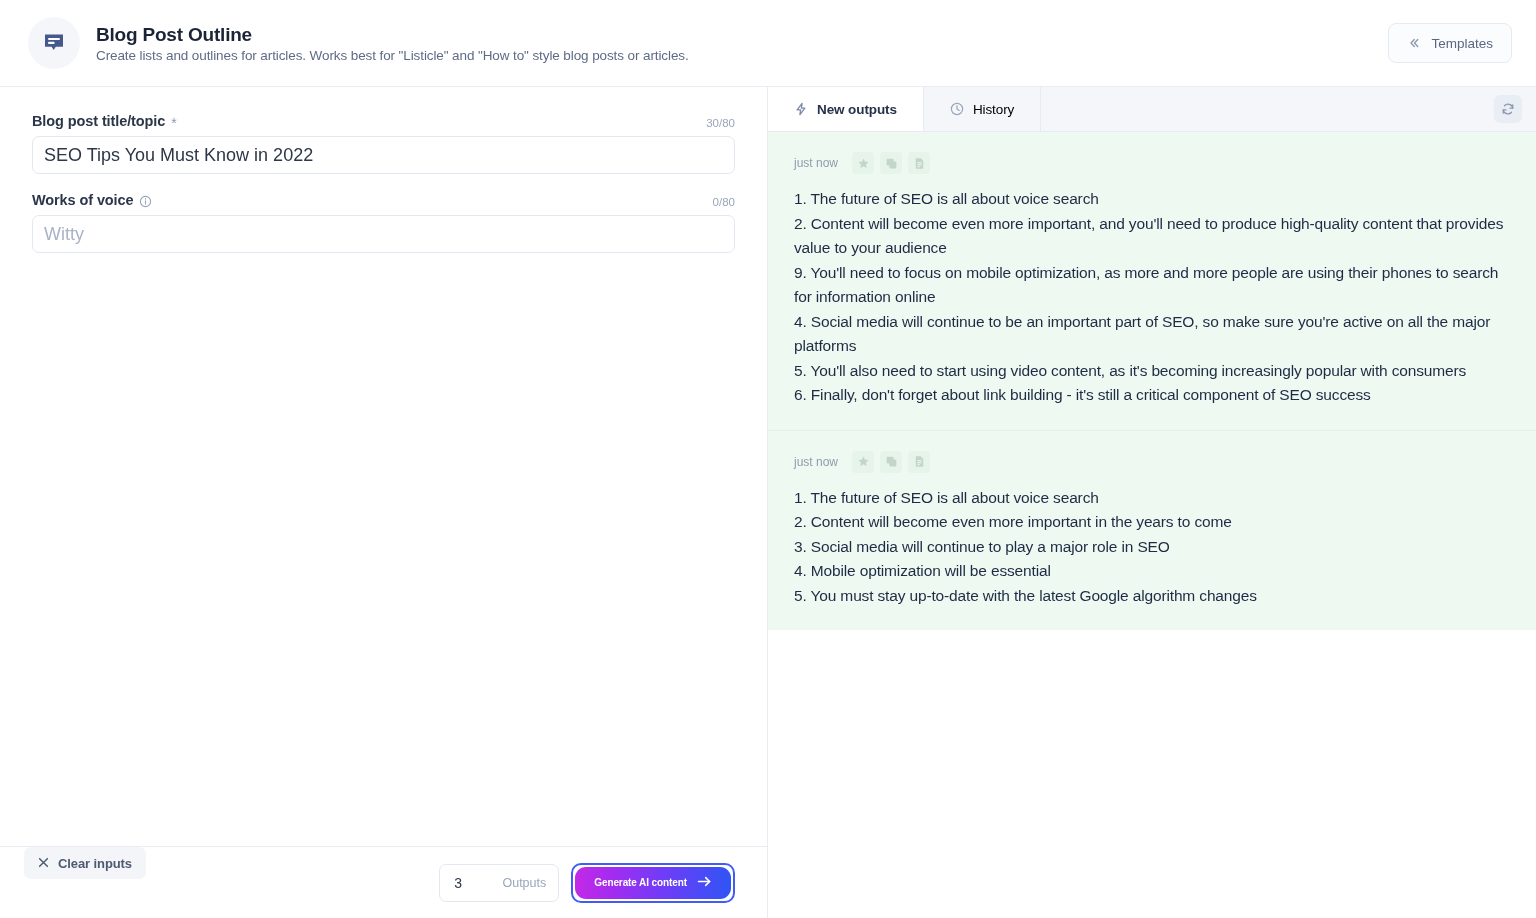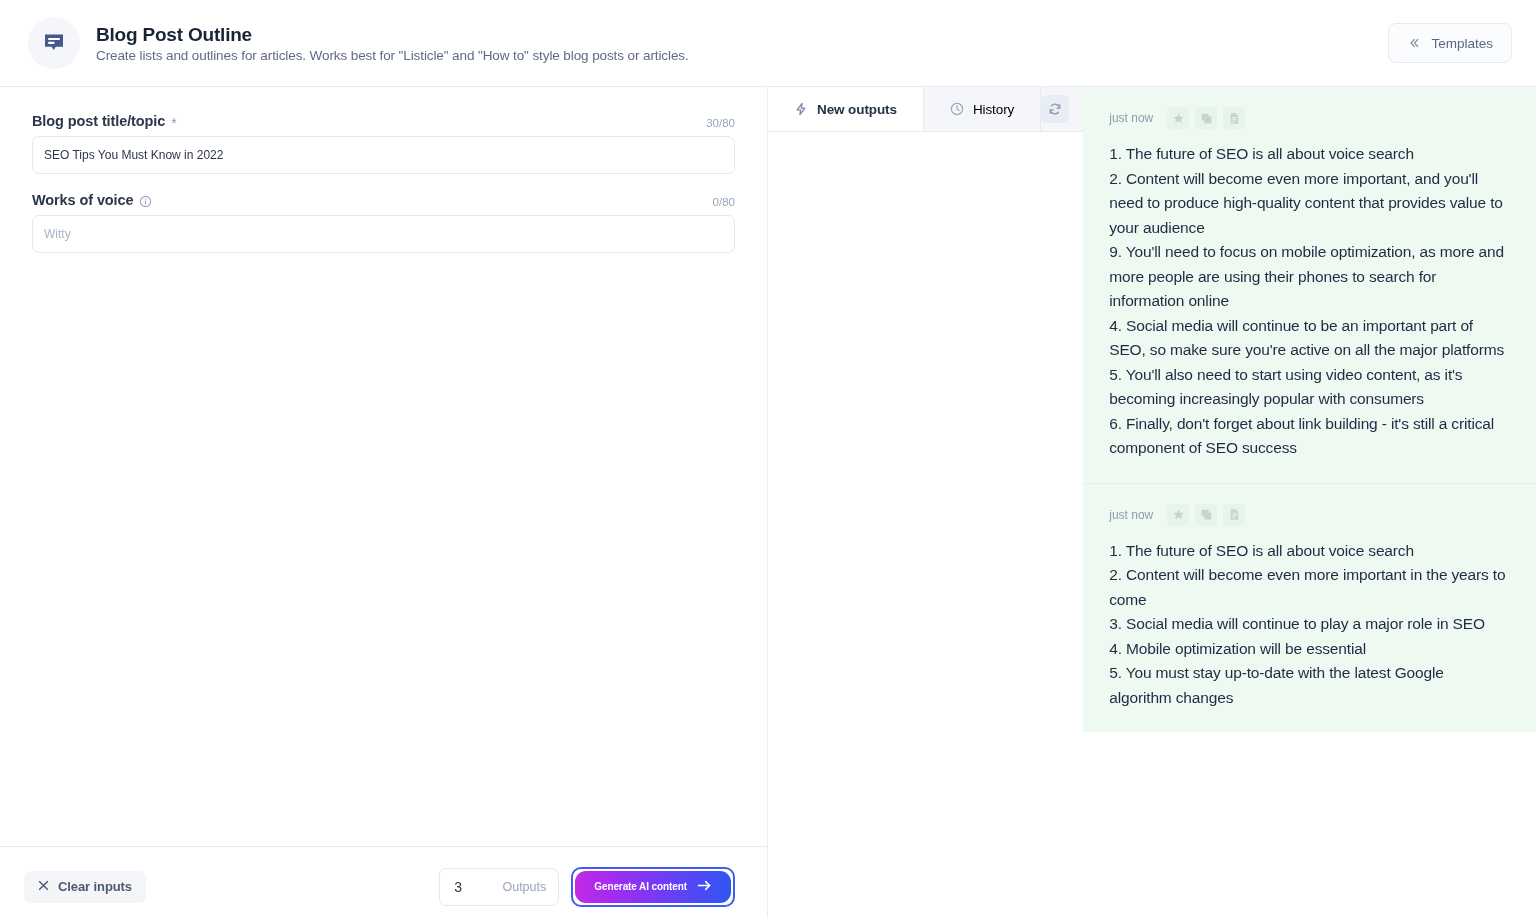--- a/index.html
+++ b/index.html
@@ -73,33 +73,33 @@
     letter-spacing: -0.1px;
   }
   .req { color: #8e9ab2; font-size: 14px; font-weight: normal; line-height: 1; position: relative; top: 2px; }
   .info-ic { color: #98a3ba; display: inline-flex; align-items: center; position: relative; top: 1px; }
   .counter { font-size: 11.5px; color: #9aa5bb; }
 
   .text-input {
     width: 100%; height: 38px;
     border: 1px solid #e3e8f0; border-radius: 7px;
     background: #fff;
-    font-family: inherit; font-size: 12px; color: #2d3banull;
+    font-family: inherit; font-size: 18px; color: #2d3banull;
     color: #2d3748;
     padding: 0 11px;
     outline: none;
   }
   .text-input::placeholder { color: #a9b3c7; }
 
   
   .footer {
     height: 72px; min-height: 72px;
     border-top: 1px solid #e9ecf2;
-    display: flex; align-items: center;
-    padding: 8px 32px 0 24px;
+    display: flex; 
+    padding: 0 32px 0 24px;
     background: #fff;
   }
   .clear-btn {
     height: 32px; border: none; border-radius: 7px;
     background: #f3f5f9; color: #4e5a73;
     font-family: inherit; font-size: 13px; font-weight: bold;
     display: inline-flex; align-items: center; gap: 9px;
     padding: 0 14px; cursor: pointer; letter-spacing: -0.1px;
   }
   .footer-spacer { flex: 1; }
@@ -124,21 +124,21 @@
   }
   .gen-btn {
     height: 32px; border: none; border-radius: 11px;
     background: linear-gradient(90deg, #c32ae6 0%, #a52bf0 22%, #6a3ef7 60%, #2f55f5 100%);
     color: #fff; font-family: inherit; font-size: 10px; font-weight: bold;
     display: inline-flex; align-items: center; gap: 10px;
     padding: 0 19px; cursor: pointer; letter-spacing: -0.1px;
   }
 
   
-  .right { flex: 1; display: flex; flex-direction: row; min-width: 0; background: #fff; }
+  .right { flex: 1; display: flex; flex-direction: column; min-width: 0; background: #fff; }
   .tabbar {
     height: 45px; min-height: 45px;
     background: #f4f6fa;
     border-bottom: 1px solid #e6eaf1;
     display: flex; align-items: stretch;
     position: relative;
   }
   .tab {
     display: inline-flex; align-items: center; gap: 9px;
     padding: 0 26px; font-size: 13.5px; color: #000000;

